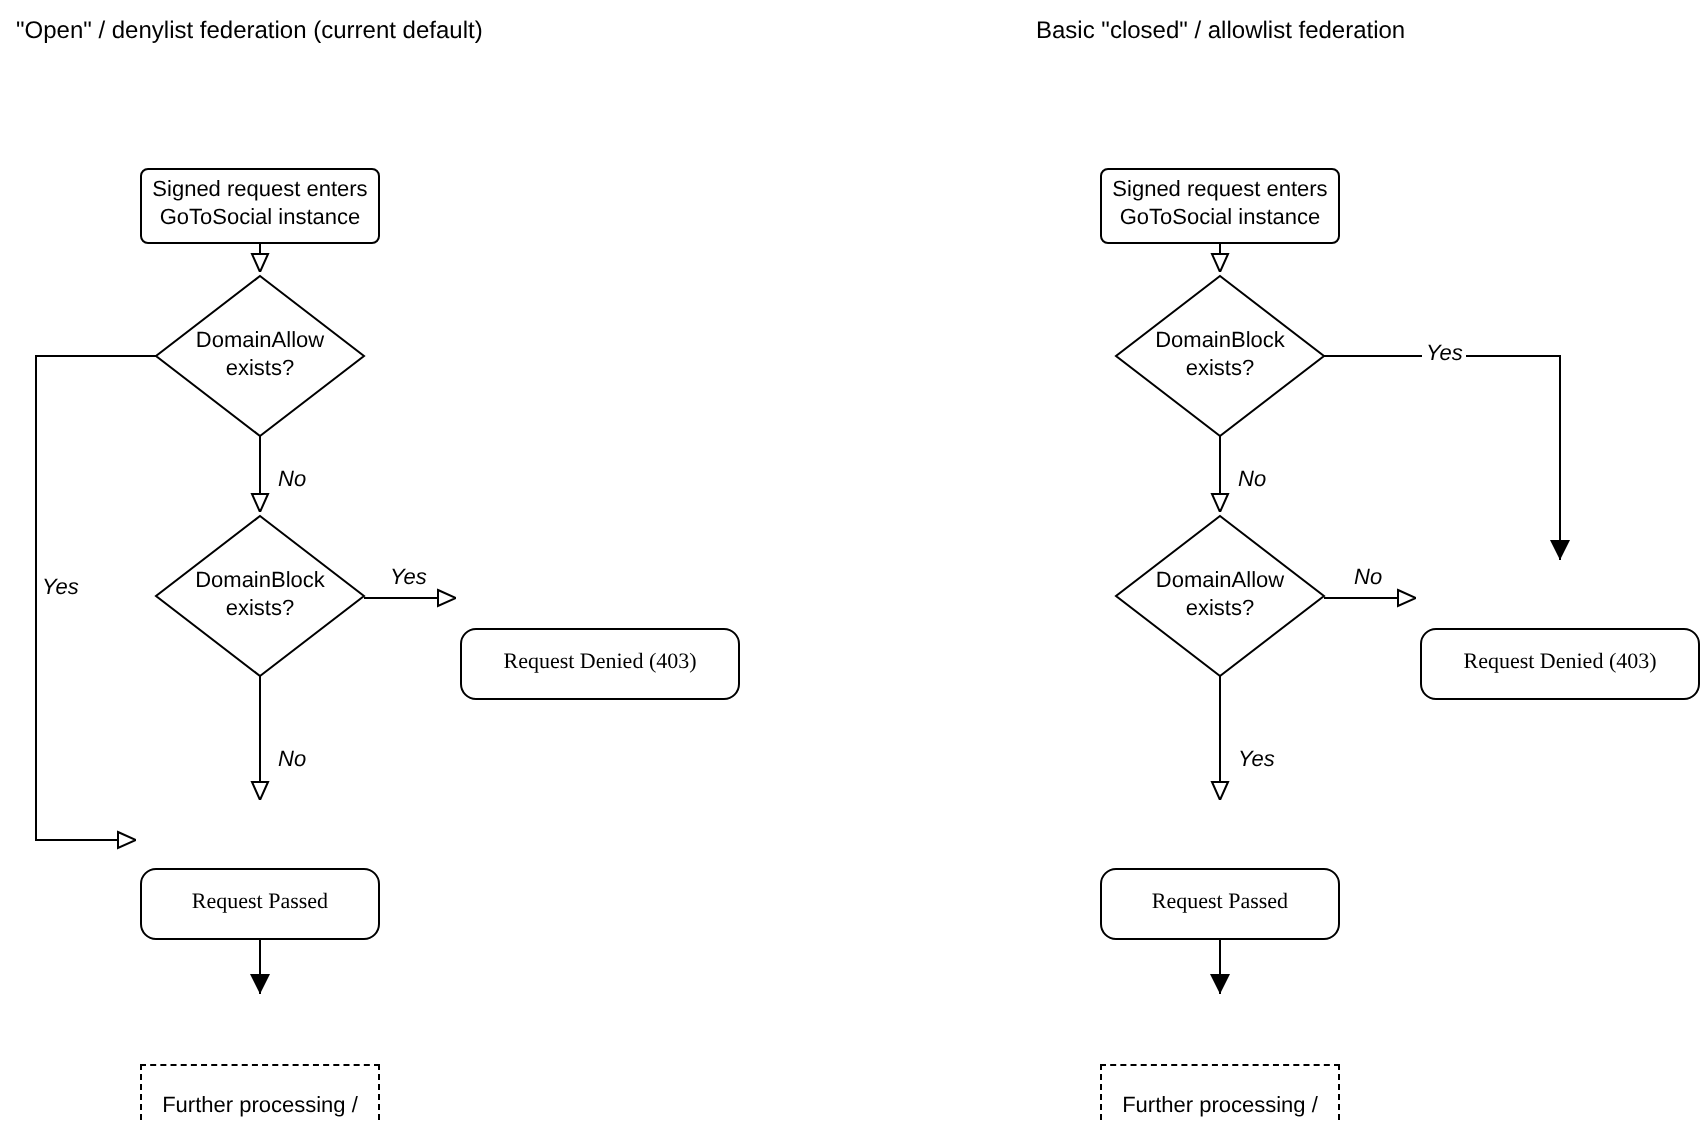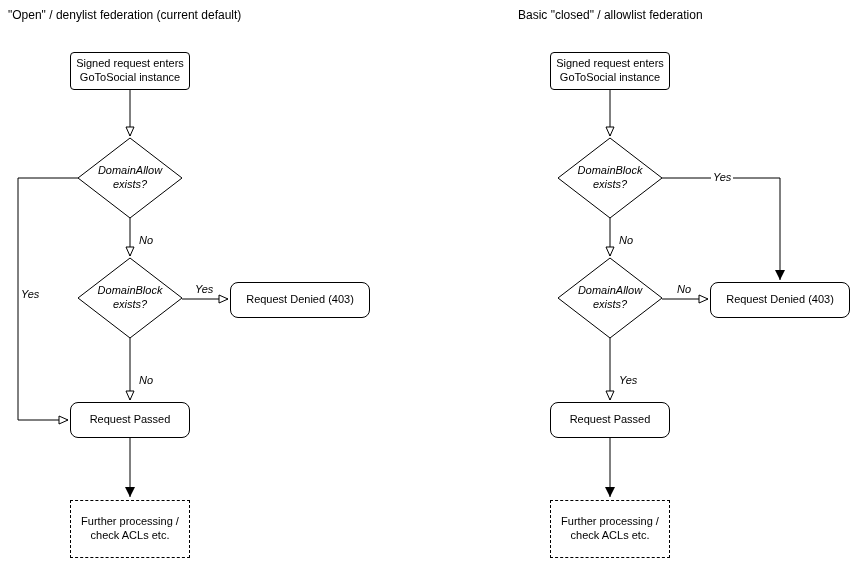--- a/index.html
+++ b/index.html
@@ -30,35 +30,35 @@
     box-sizing: border-box;
     background: #ffffff;
     border: 1px solid #000000;
     display: flex;
     align-items: center;
     justify-content: center;
     text-align: center;
     font-size: 11px;
     line-height: 1.25;
     padding: 2px 4px;
+    margin-top: 32px;
   }
   .rounded-sm { border-radius: 4px; }
-  .rounded-lg { border-radius: 8px; }
+  .rounded-lg { border-radius: 8px; font-family: Liberation Serif, serif; }
   .dashed {
     border-style: dashed;
     border-radius: 0;
   }
   .dtext {
     position: absolute;
     width: 92px;
     transform: translate(-50%, -50%);
     text-align: center;
     font-size: 11px;
     line-height: 1.25;
-    font-style: italic;
   }
   .elabel {
     position: absolute;
     font-size: 11px;
     line-height: 13px;
     font-style: italic;
   }
   .elabel.onwire {
     background: #ffffff;
     padding: 0 2px;

